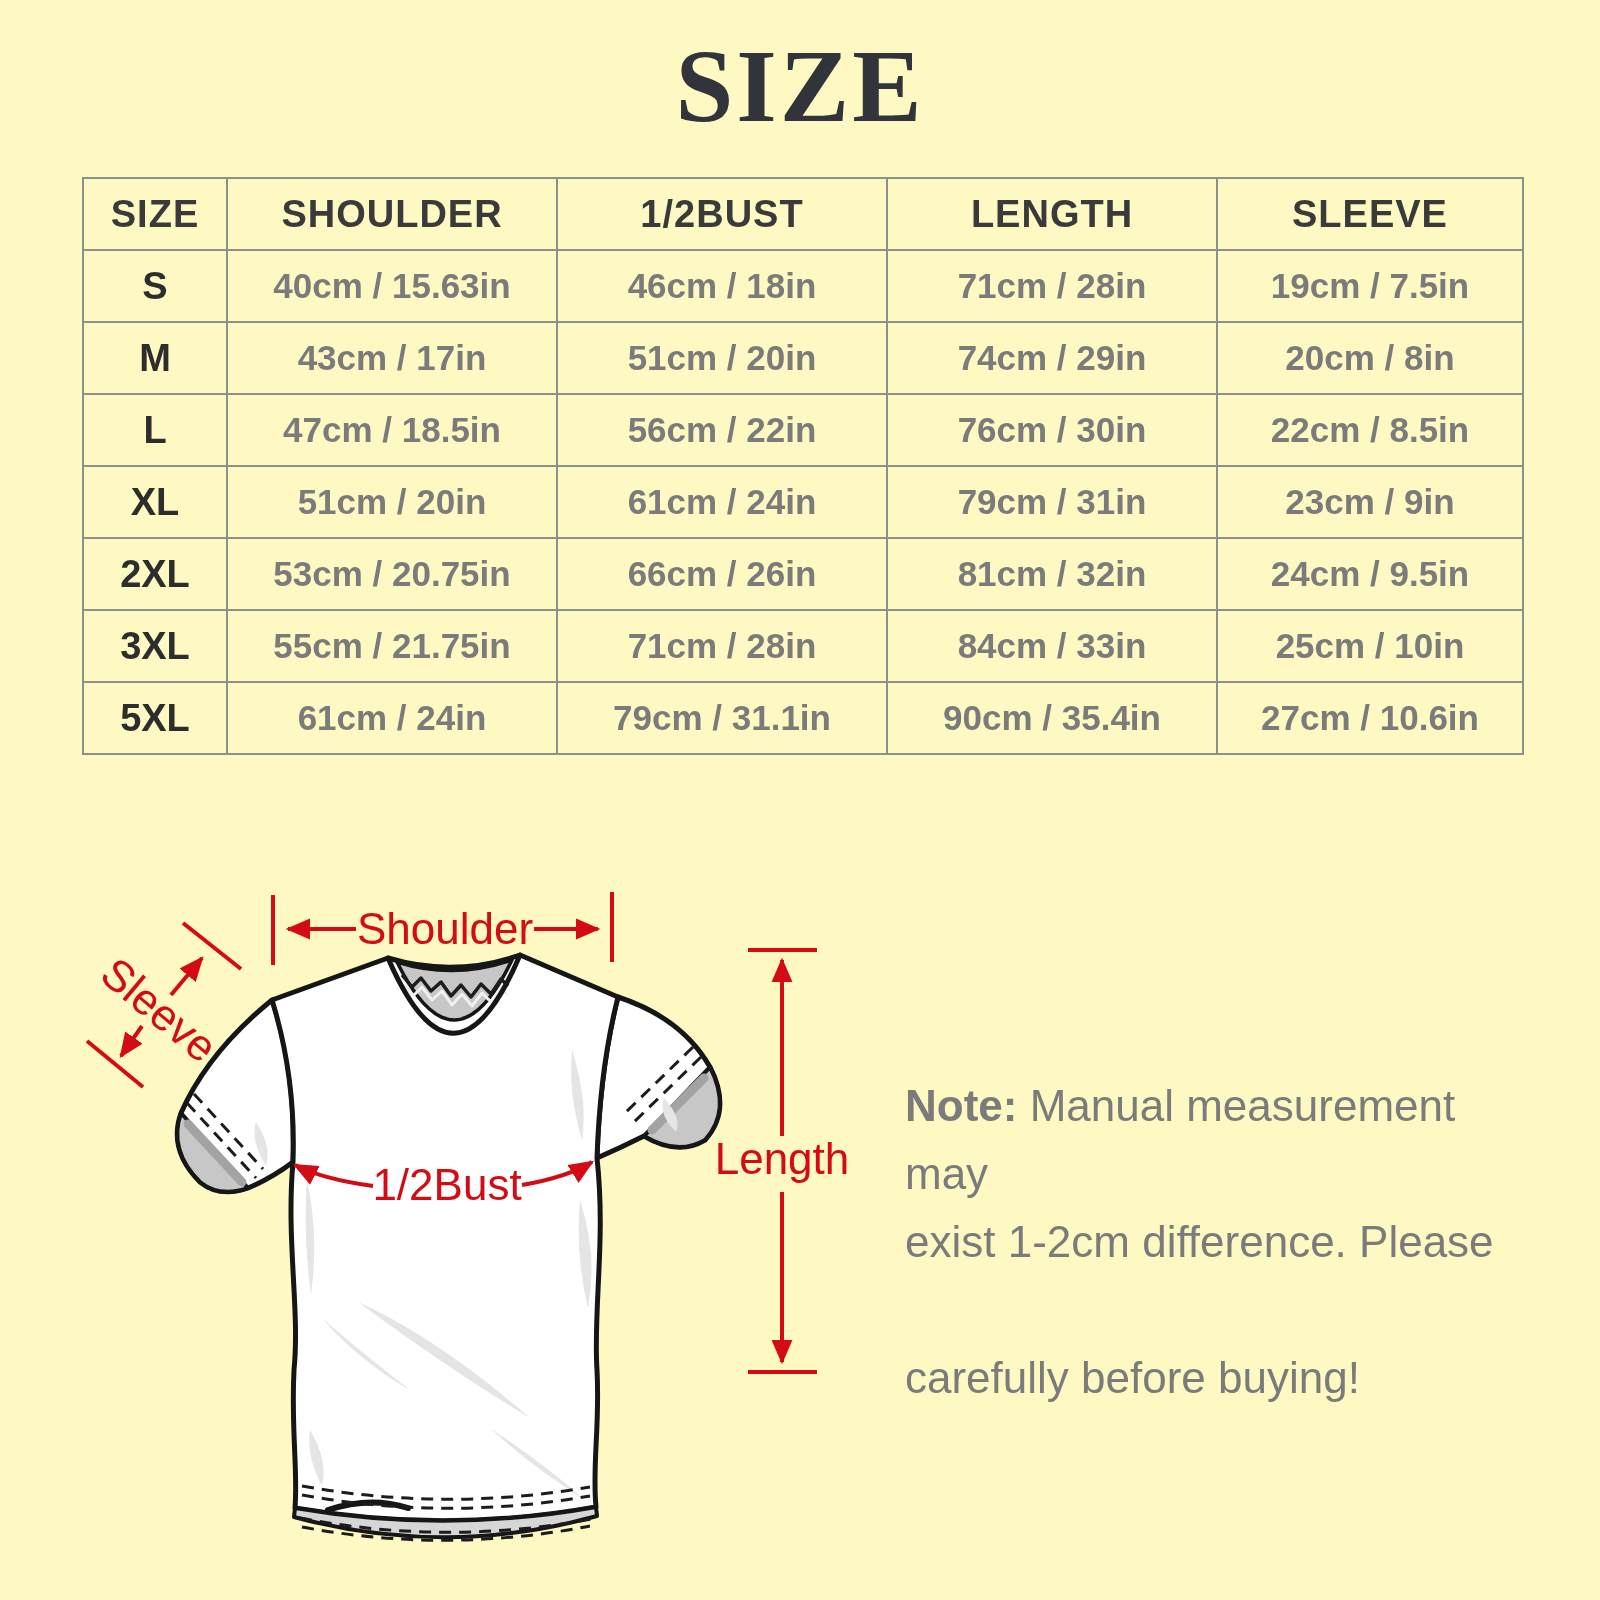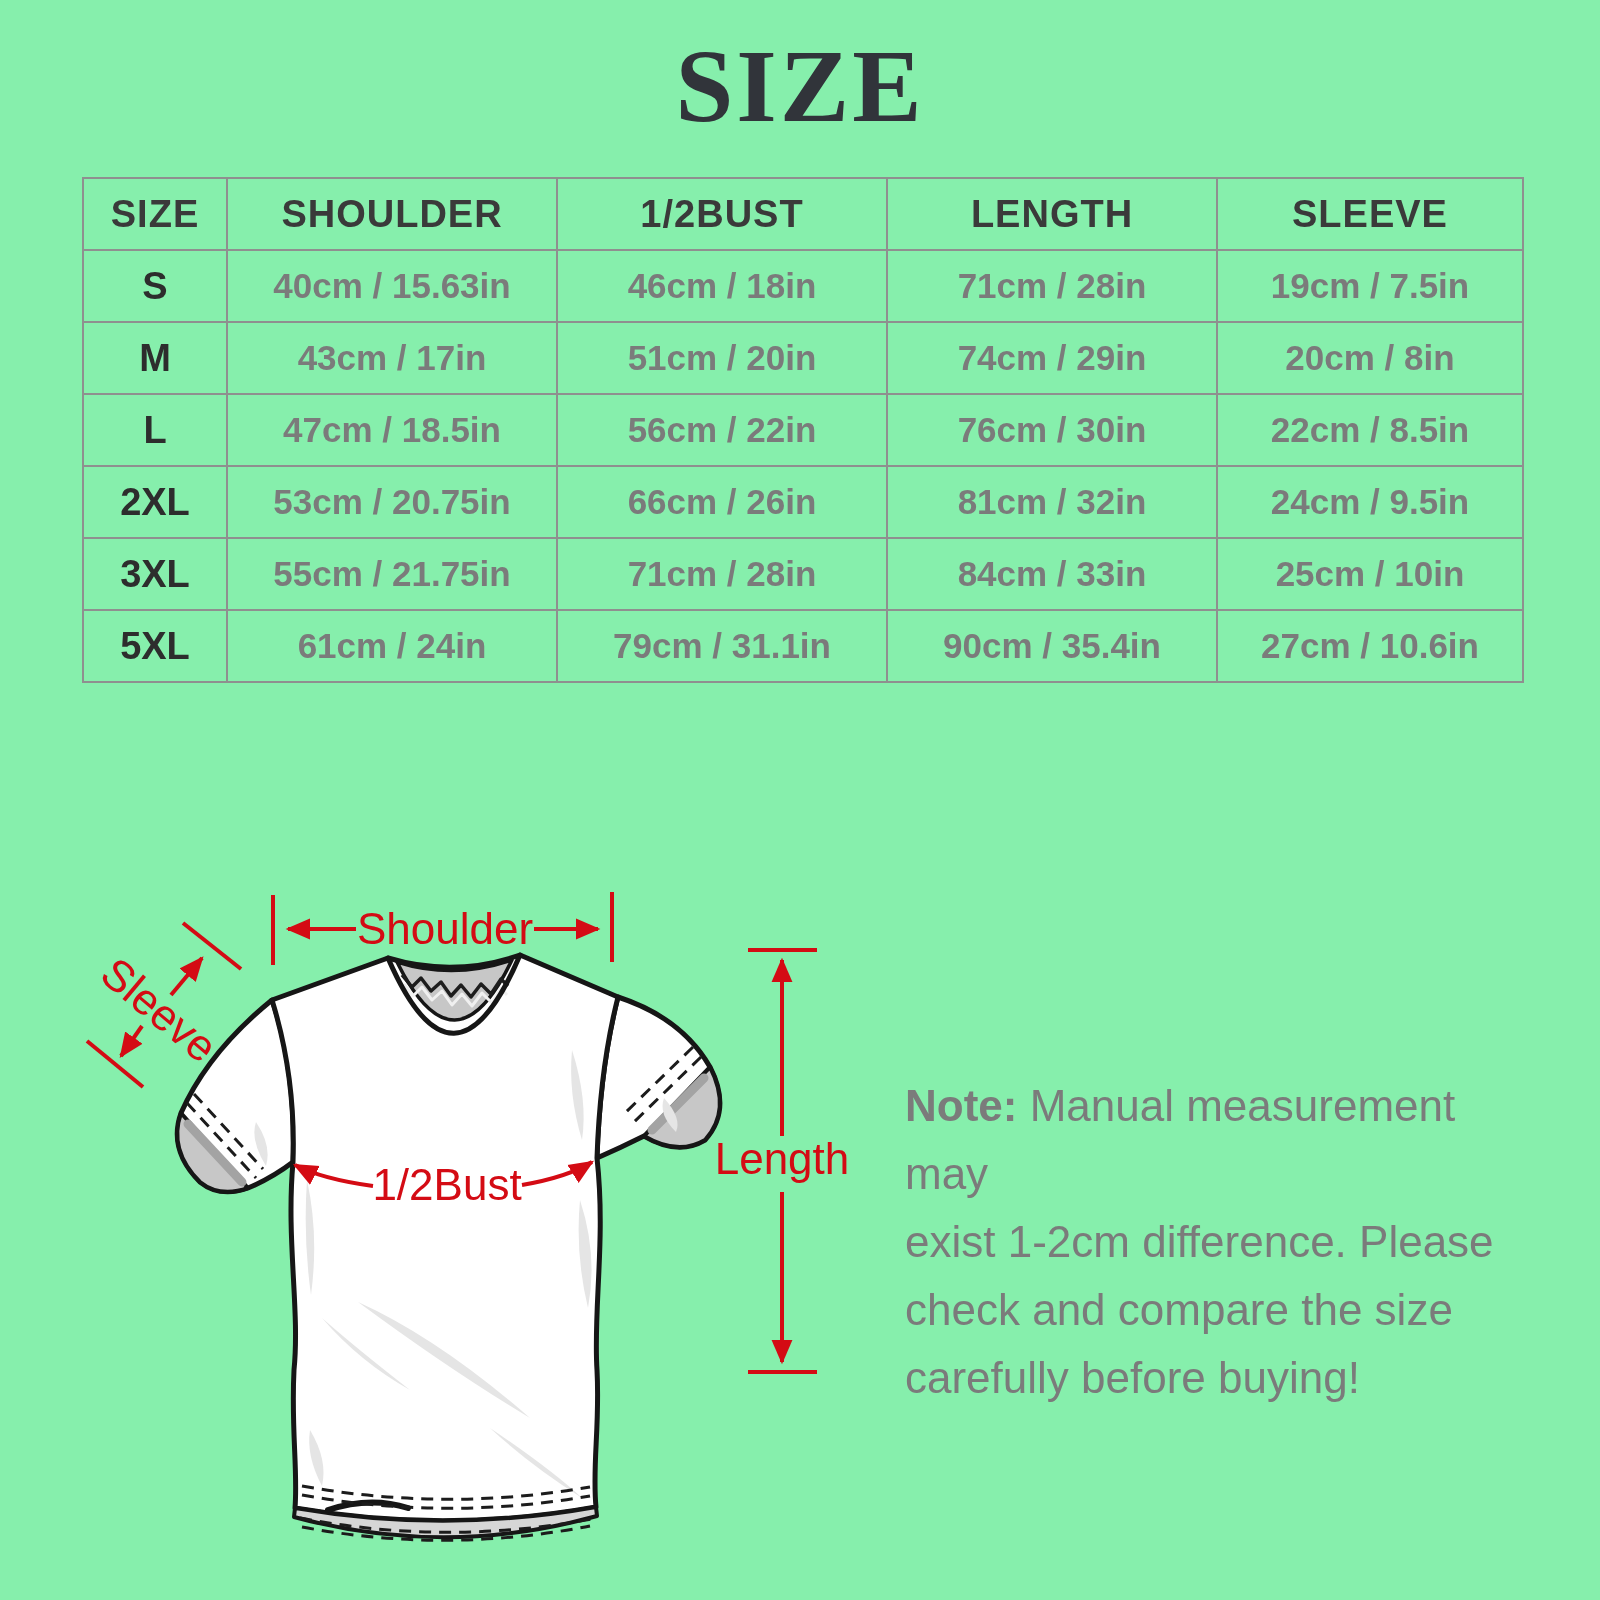--- a/index.html
+++ b/index.html
@@ -6,21 +6,21 @@
     --red:#d40b14;
     --border:#8f8f8f;
     --header-text:#3a3a3a;
     --value-text:#7b7b7b;
     --note-text:#7b7b7b;
     --title-text:#31343a;
     --outline:#161616;
   }
   html,body{margin:0;padding:0;}
   body{font-family:"Liberation Sans","DejaVu Sans",sans-serif;background:#ffffff;}
-  #page{position:relative;width:1600px;height:1600px;background:#86efac;overflow:hidden;}
+  #page{position:relative;width:1600px;height:1600px;background:#fef9c3;overflow:hidden;}
 
   
   .title{
     position:absolute;top:34px;left:0;width:1600px;text-align:center;
     font-family:"Liberation Serif","DejaVu Serif",serif;
     font-weight:bold;font-size:104px;letter-spacing:3px;color:var(--title-text);
     line-height:1.0;
   }
 
   
@@ -104,20 +104,27 @@
           <td>20cm / 8in</td>
         </tr>
         <tr>
           <th>L</th>
           <td>47cm / 18.5in</td>
           <td>56cm / 22in</td>
           <td>76cm / 30in</td>
           <td>22cm / 8.5in</td>
         </tr>
         <tr>
+          <th>XL</th>
+          <td>51cm / 20in</td>
+          <td>61cm / 24in</td>
+          <td>79cm / 31in</td>
+          <td>23cm / 9in</td>
+        </tr>
+        <tr>
           <th>2XL</th>
           <td>53cm / 20.75in</td>
           <td>66cm / 26in</td>
           <td>81cm / 32in</td>
           <td>24cm / 9.5in</td>
         </tr>
         <tr>
           <th>3XL</th>
           <td>55cm / 21.75in</td>
           <td>71cm / 28in</td>
@@ -208,17 +215,17 @@
       <path class="meas" marker-end="url(#arr)" d="M722,266 L722,90"></path>
       <path class="meas" marker-end="url(#arr)" d="M722,322 L722,492"></path>
       <text class="meas-text" x="722" y="304">Length</text>
     </g>
   </svg>
 
   <div class="note">
     <b>Note:</b>
     <span>Manual measurement may</span><br>
     <span>exist 1-2cm difference. Please</span><br>
-    <span>check and compare the size</span><br>
+    <br>
     <span>carefully before buying!</span>
   </div>
 
 </div>
 
 </body></html>

